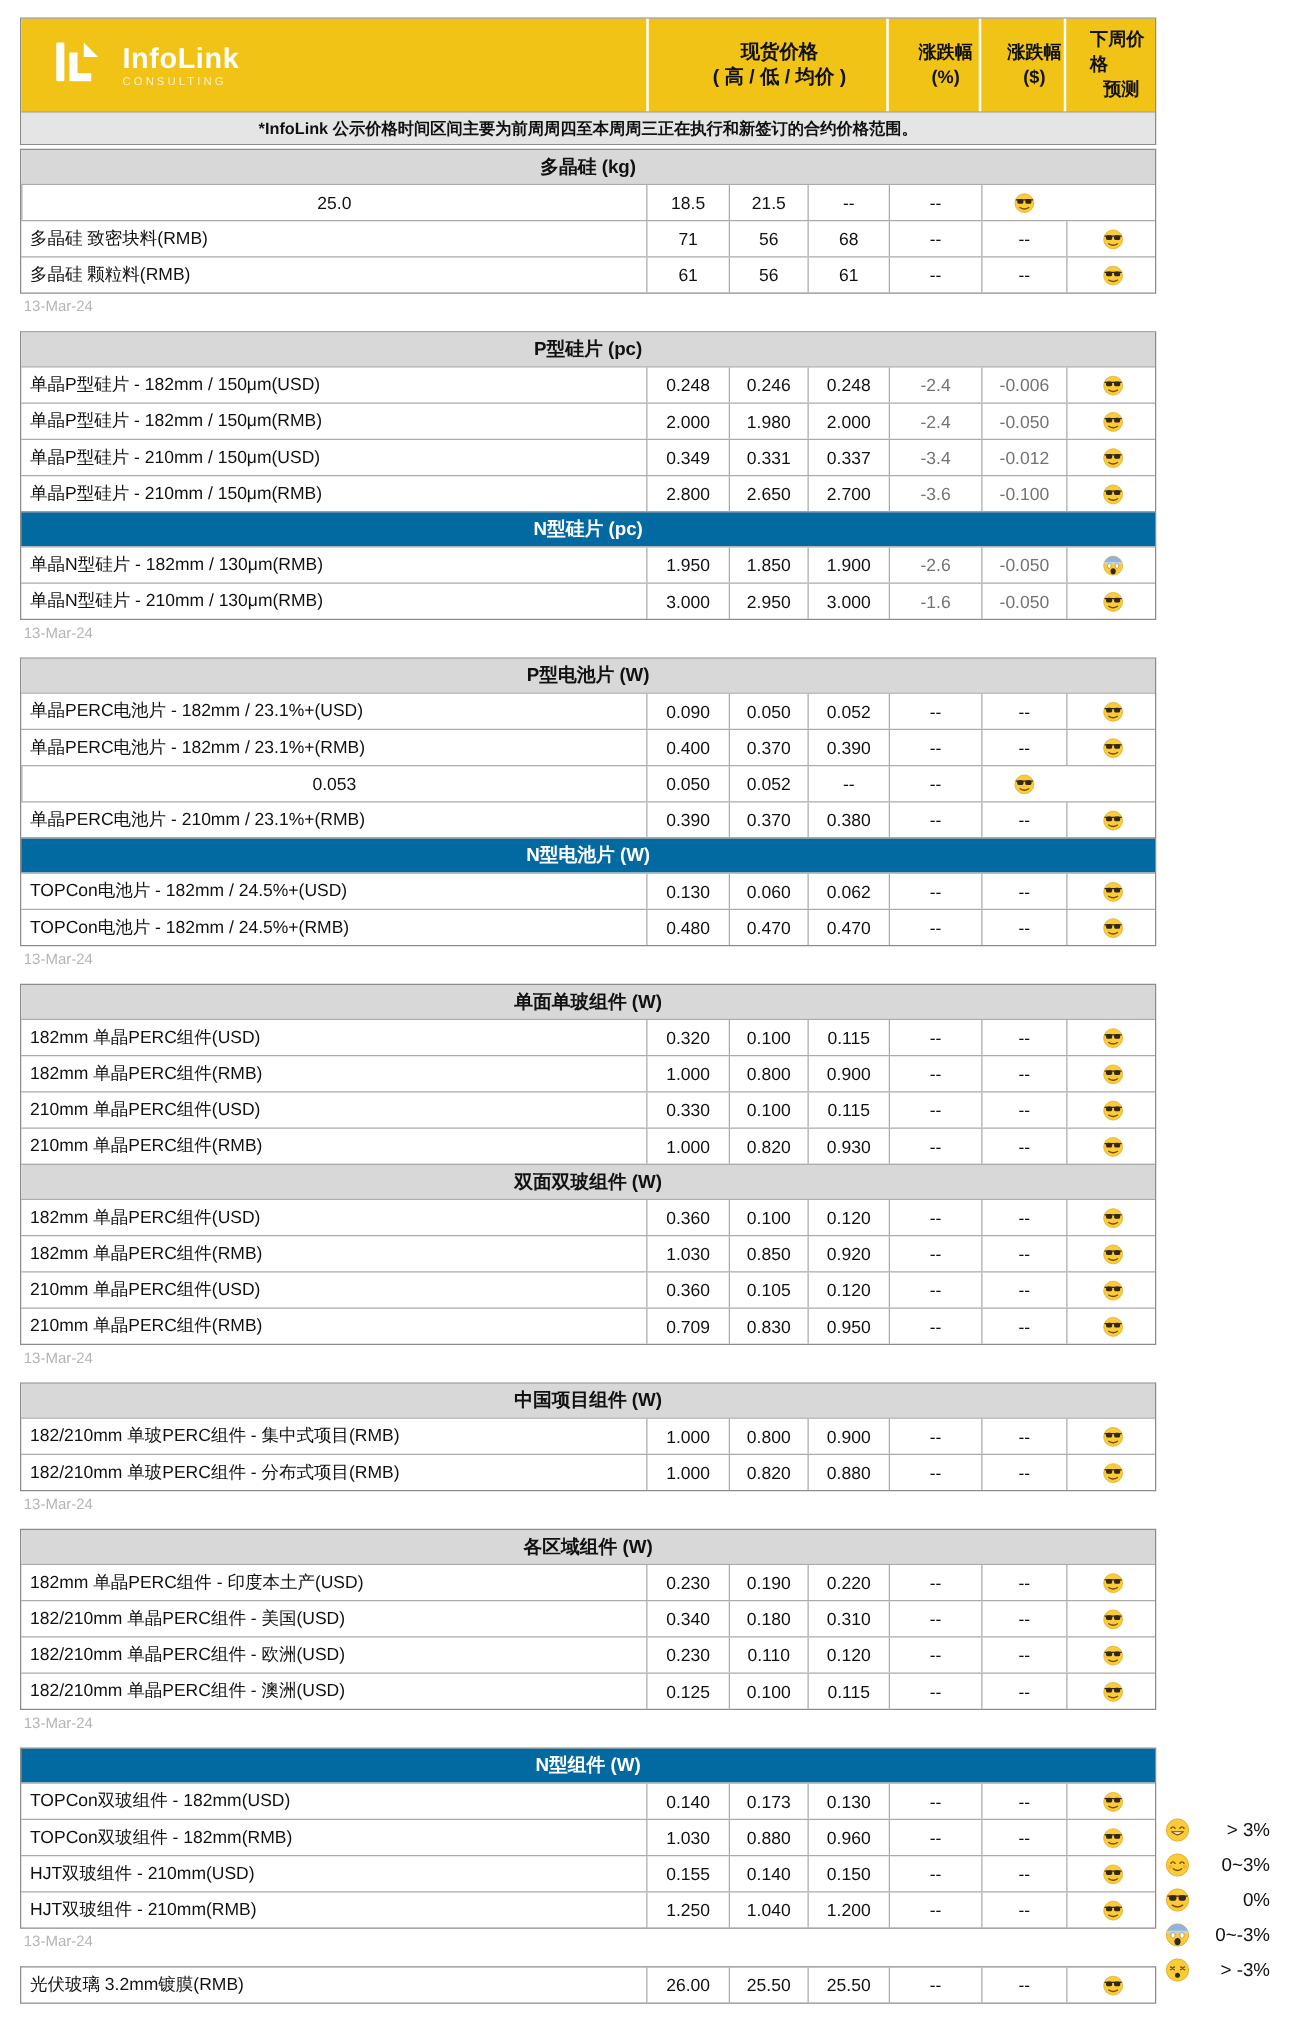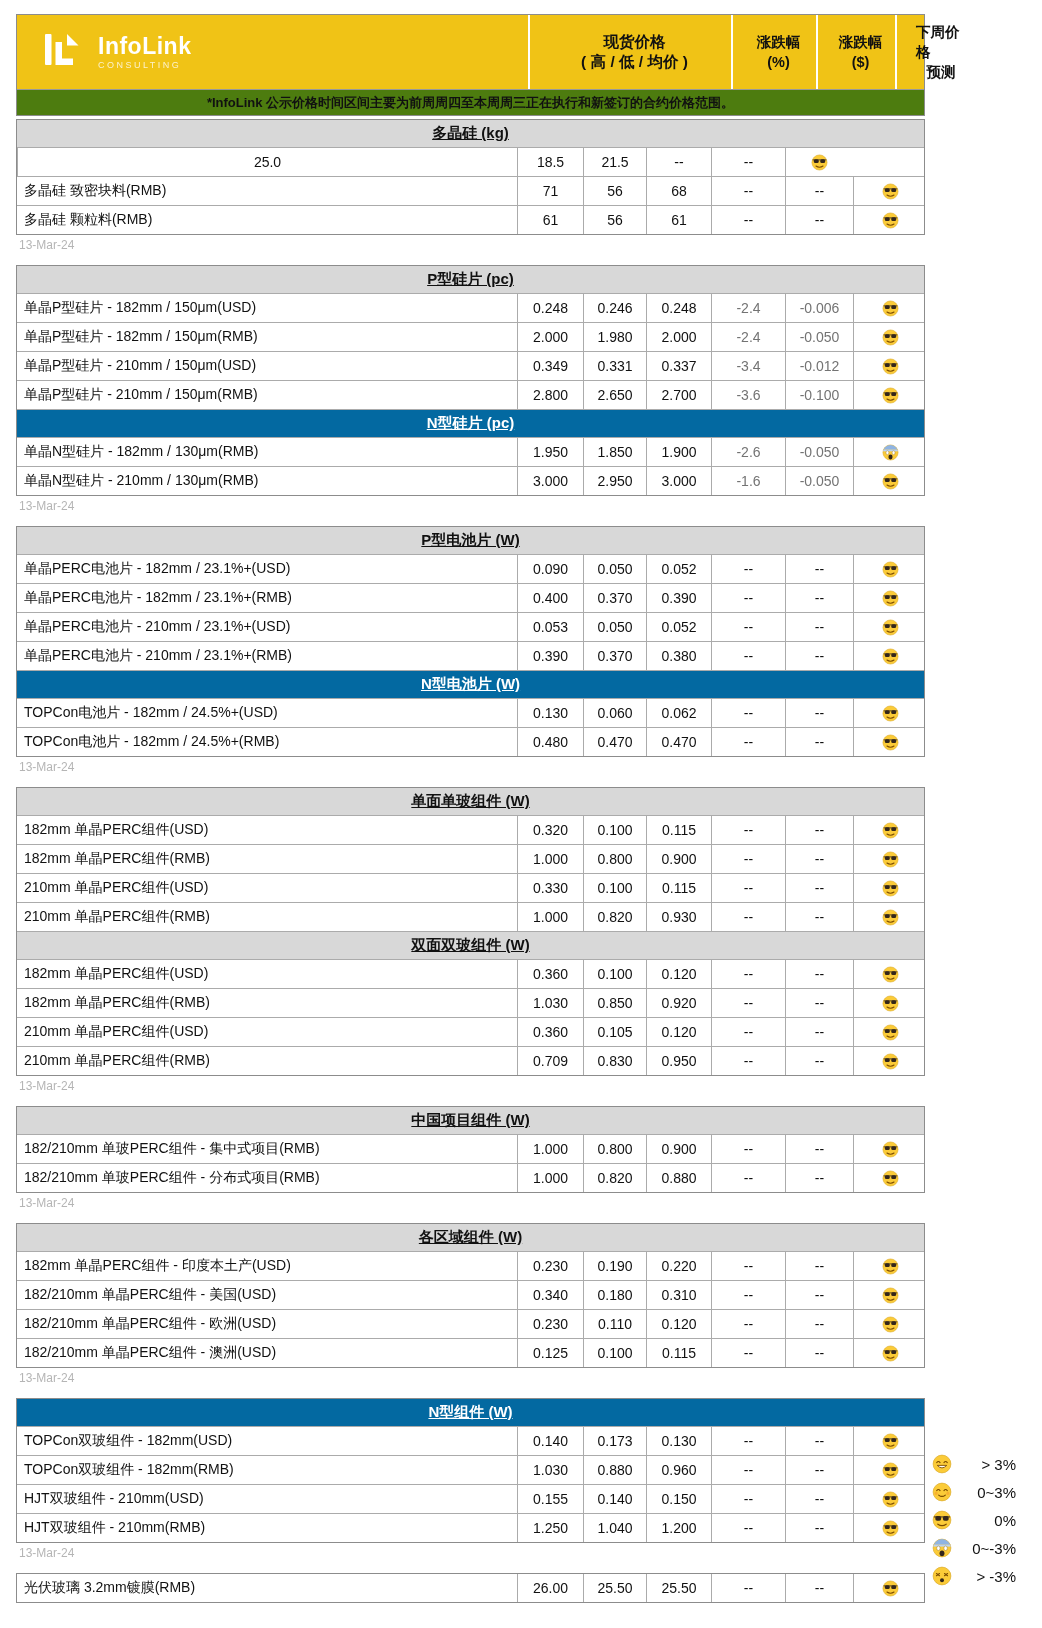--- a/index.html
+++ b/index.html
@@ -2,39 +2,39 @@
 <html><head>
 <meta charset="utf-8">
 <style>
   html,body{margin:0;padding:0;background:#fff;}
   .page{position:relative;width:1042px;height:1628px;background:#ffffff;overflow:hidden;
         font-family:"Liberation Sans","DejaVu Sans",sans-serif;color:#111;}
   .content{position:absolute;left:16px;top:14px;width:909px;}
 
   
   .top-block{border:1px solid #8c8c8c;margin-bottom:3px;background:#fff;}
-  .yhead{display:grid;grid-template-columns:500px 192px 74px 68px 71px;background:#F0C316;gap:11px;}
+  .yhead{display:grid;grid-template-columns:500px 192px 74px 68px 71px;background:#F0C316;}
   .ycell{display:flex;flex-direction:column;align-items:center;justify-content:center;height:74px;padding-left:19px;}
   .ycell + .ycell{border-left:2px solid #ffffff;}
   .ycell .l1,.ycell .l2{font-weight:bold;font-size:14.5px;line-height:20px;color:#111;}
   .ycell.spot .l1,.ycell.spot .l2{font-size:15.5px;}
   .logo-cell{flex-direction:row;justify-content:flex-start;padding-left:26px;box-sizing:border-box;}
   .logo-row{display:flex;align-items:center;gap:9px;}
   .logo-text .brand{color:#fff;font-weight:bold;font-size:23px;line-height:24px;letter-spacing:0.5px;}
   .logo-text .consulting{color:rgba(255,255,255,0.78);font-size:9px;letter-spacing:2.5px;margin-top:2px;}
 
-  .note{border-top:1px solid #999;background:#4d7c0f;height:25px;line-height:25px;
+  .note{border-top:1px solid #999;background:#e5e5e5;height:25px;line-height:25px;
         text-align:center;font-weight:bold;font-size:13px;color:#111;}
 
   
   .tblock{margin-bottom:0;}
   .block{border:1px solid #8c8c8c;background:#fff;}
   .block > :first-child{border-top:none;}
   .sec-h{height:27px;display:flex;align-items:center;justify-content:center;
-         background:#D8D8D8;font-weight:bold;font-size:15px;border-top:1px solid #ababab;color:#111;text-decoration:underline;}
+         background:#D8D8D8;font-weight:bold;font-size:15px;border-top:1px solid #ababab;color:#111;}
   .sec-h.dark{background:#0369a1;color:#fff;}
   .row{display:grid;grid-template-columns:500px 66px 63px 65px 74px 68px 73px;
        height:28px;border-top:1px solid #ababab;}
   .cell{display:flex;align-items:center;justify-content:center;height:100%;
         border-left:1px solid #ababab;font-size:14px;box-sizing:border-box;color:#111;}
   .cell.name{justify-content:flex-start;padding-left:7px;border-left:none;}
   .cell.neg{color:#737373;}
   .cell svg{display:block;}
   .date{height:21px;line-height:17px;padding:2px 0 0 3px;color:#b5b5b5;font-size:12px;}
   .gap{height:7px;}
@@ -291,21 +291,20 @@
                 <svg width="17" height="17" viewBox="0 0 36 36">
                   <circle cx="18" cy="18" r="16" fill="#FBCB38" stroke="#D9A823" stroke-width="1.2"></circle>
                   <path d="M10.5 25.5 Q18 30.5 25.5 25.5" stroke="#7A4B00" stroke-width="2.2" fill="none" stroke-linecap="round"></path>
                   <path d="M3.5 12.5 H32.5" stroke="#33261A" stroke-width="1.8"></path>
                   <rect x="6" y="11" width="10.4" height="8.2" rx="3.2" fill="#33261A"></rect>
                   <rect x="19.6" y="11" width="10.4" height="8.2" rx="3.2" fill="#33261A"></rect>
                 </svg>
               </div>
             </div>
             <div class="row">
-              <div class="cell name">单晶PERC电池片 - 210mm / 23.1%+(USD)</div>
               <div class="cell">0.053</div>
               <div class="cell">0.050</div>
               <div class="cell">0.052</div>
               <div class="cell">--</div>
               <div class="cell">--</div>
               <div class="cell">
                 <svg width="17" height="17" viewBox="0 0 36 36">
                   <circle cx="18" cy="18" r="16" fill="#FBCB38" stroke="#D9A823" stroke-width="1.2"></circle>
                   <path d="M10.5 25.5 Q18 30.5 25.5 25.5" stroke="#7A4B00" stroke-width="2.2" fill="none" stroke-linecap="round"></path>
                   <path d="M3.5 12.5 H32.5" stroke="#33261A" stroke-width="1.8"></path>

